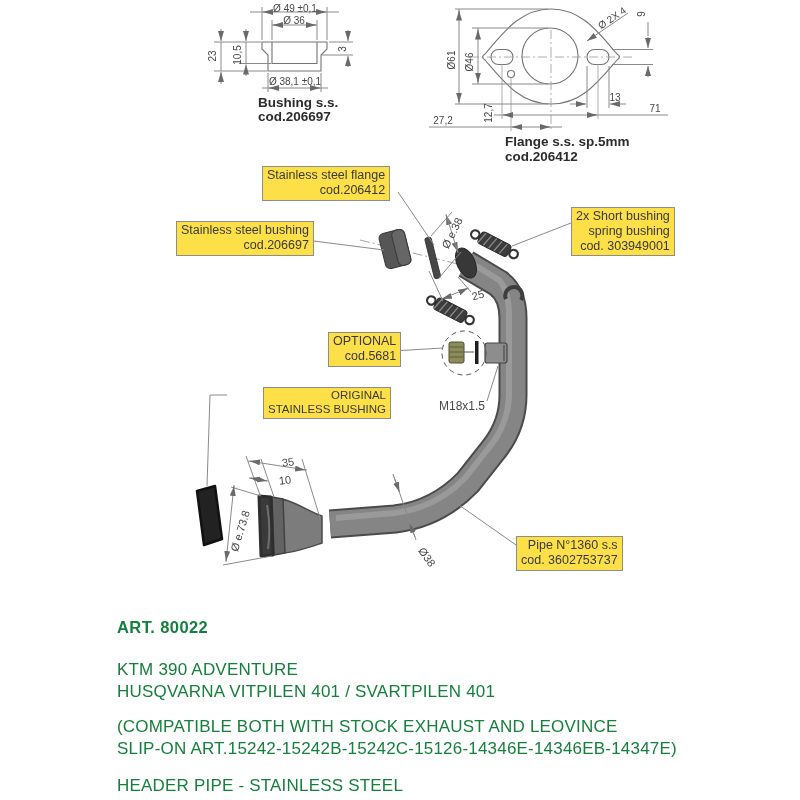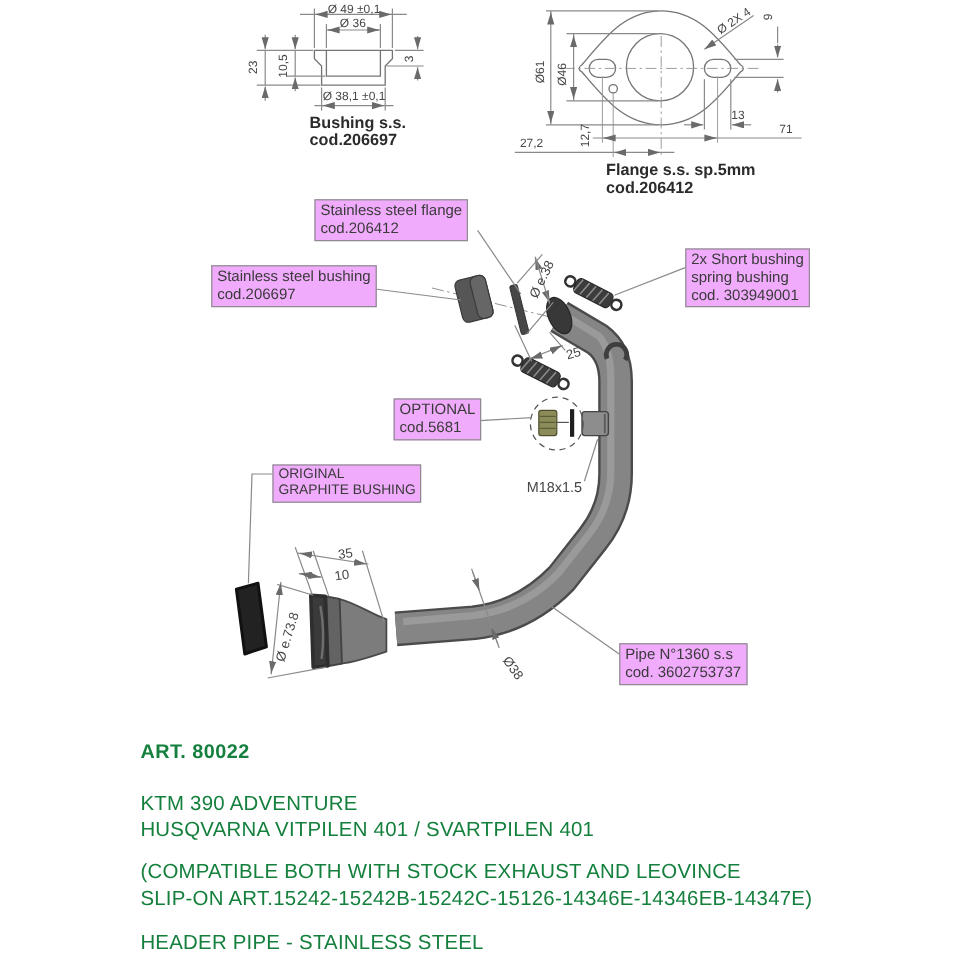--- a/index.html
+++ b/index.html
@@ -4,23 +4,23 @@
 <style>
   html,body{margin:0;padding:0;}
   body{width:800px;height:800px;background:#ffffff;position:relative;overflow:hidden;
        font-family:"Liberation Sans", sans-serif;}
   svg.art{position:absolute;left:0;top:0;}
   .t{position:absolute;white-space:nowrap;color:#474747;}
   .ctr{transform:translate(-50%,-50%) rotate(var(--r,0deg));}
   .dim{font-size:10px;}
   .pdim{font-size:11px;}
   .cap{font-weight:bold;font-size:13.5px;color:#2b2b2b;line-height:1.1;text-align:right;}
-  .box{position:absolute;border:1px solid #8d8d8d;background:#f0abfc;padding:1px 4px 2px;
-       font-size:12.5px;line-height:1.18;color:#3a3a3a;white-space:nowrap;}
-  .box.small{font-size:11.5px;}
+  .box{position:absolute;border:1px solid #8d8d8d;background:#fde047;padding:1px 4px 2px;
+       font-size:12.5px;line-height:1.18;color:#3a3a3a;white-space:nowrap;text-align:right;}
+  .box.small{font-size:11.5px;margin-left:36px;}
   .ft{position:absolute;font-size:17px;color:#15803d;white-space:nowrap;letter-spacing:.2px;}
   .ft.b{font-weight:bold;font-size:16.5px;letter-spacing:.4px;}
 </style>
 </head>
 <body>
 
 <svg class="art" width="800" height="800" viewBox="0 0 800 800">
   <defs>
     <marker id="arr" orient="auto" markerWidth="11" markerHeight="7" refX="10" refY="3">
       <path d="M0,0 L10,3 L0,6 Z" fill="#6a6a6a"></path>
@@ -214,21 +214,21 @@
   <div>2x Short bushing</div>
   <div>spring bushing</div>
   <div>cod. 303949001</div>
 </div>
 <div class="box" style="left:328px;top:332px">
   <div>OPTIONAL</div>
   <div>cod.5681</div>
 </div>
 <div class="box small" style="left:227px;top:387px">
   <div>ORIGINAL</div>
-  <div>GRAPHITE BUSHING</div>
+  <div>STAINLESS BUSHING</div>
 </div>
 <div class="box" style="left:516px;top:536px">
   <div>Pipe N°1360 s.s</div>
   <div>cod. 3602753737</div>
 </div>
 <div class="t ctr" style="left:462px;top:406px;font-size:12px">M18x1.5</div>
 
 <div class="t pdim ctr" style="left:452px;top:233px;--r:-64deg">Ø e.38</div>
 <div class="t pdim ctr" style="left:478px;top:295px;--r:-15deg">25</div>
 <div class="t pdim ctr" style="left:288px;top:462px;--r:-8deg">35</div>

